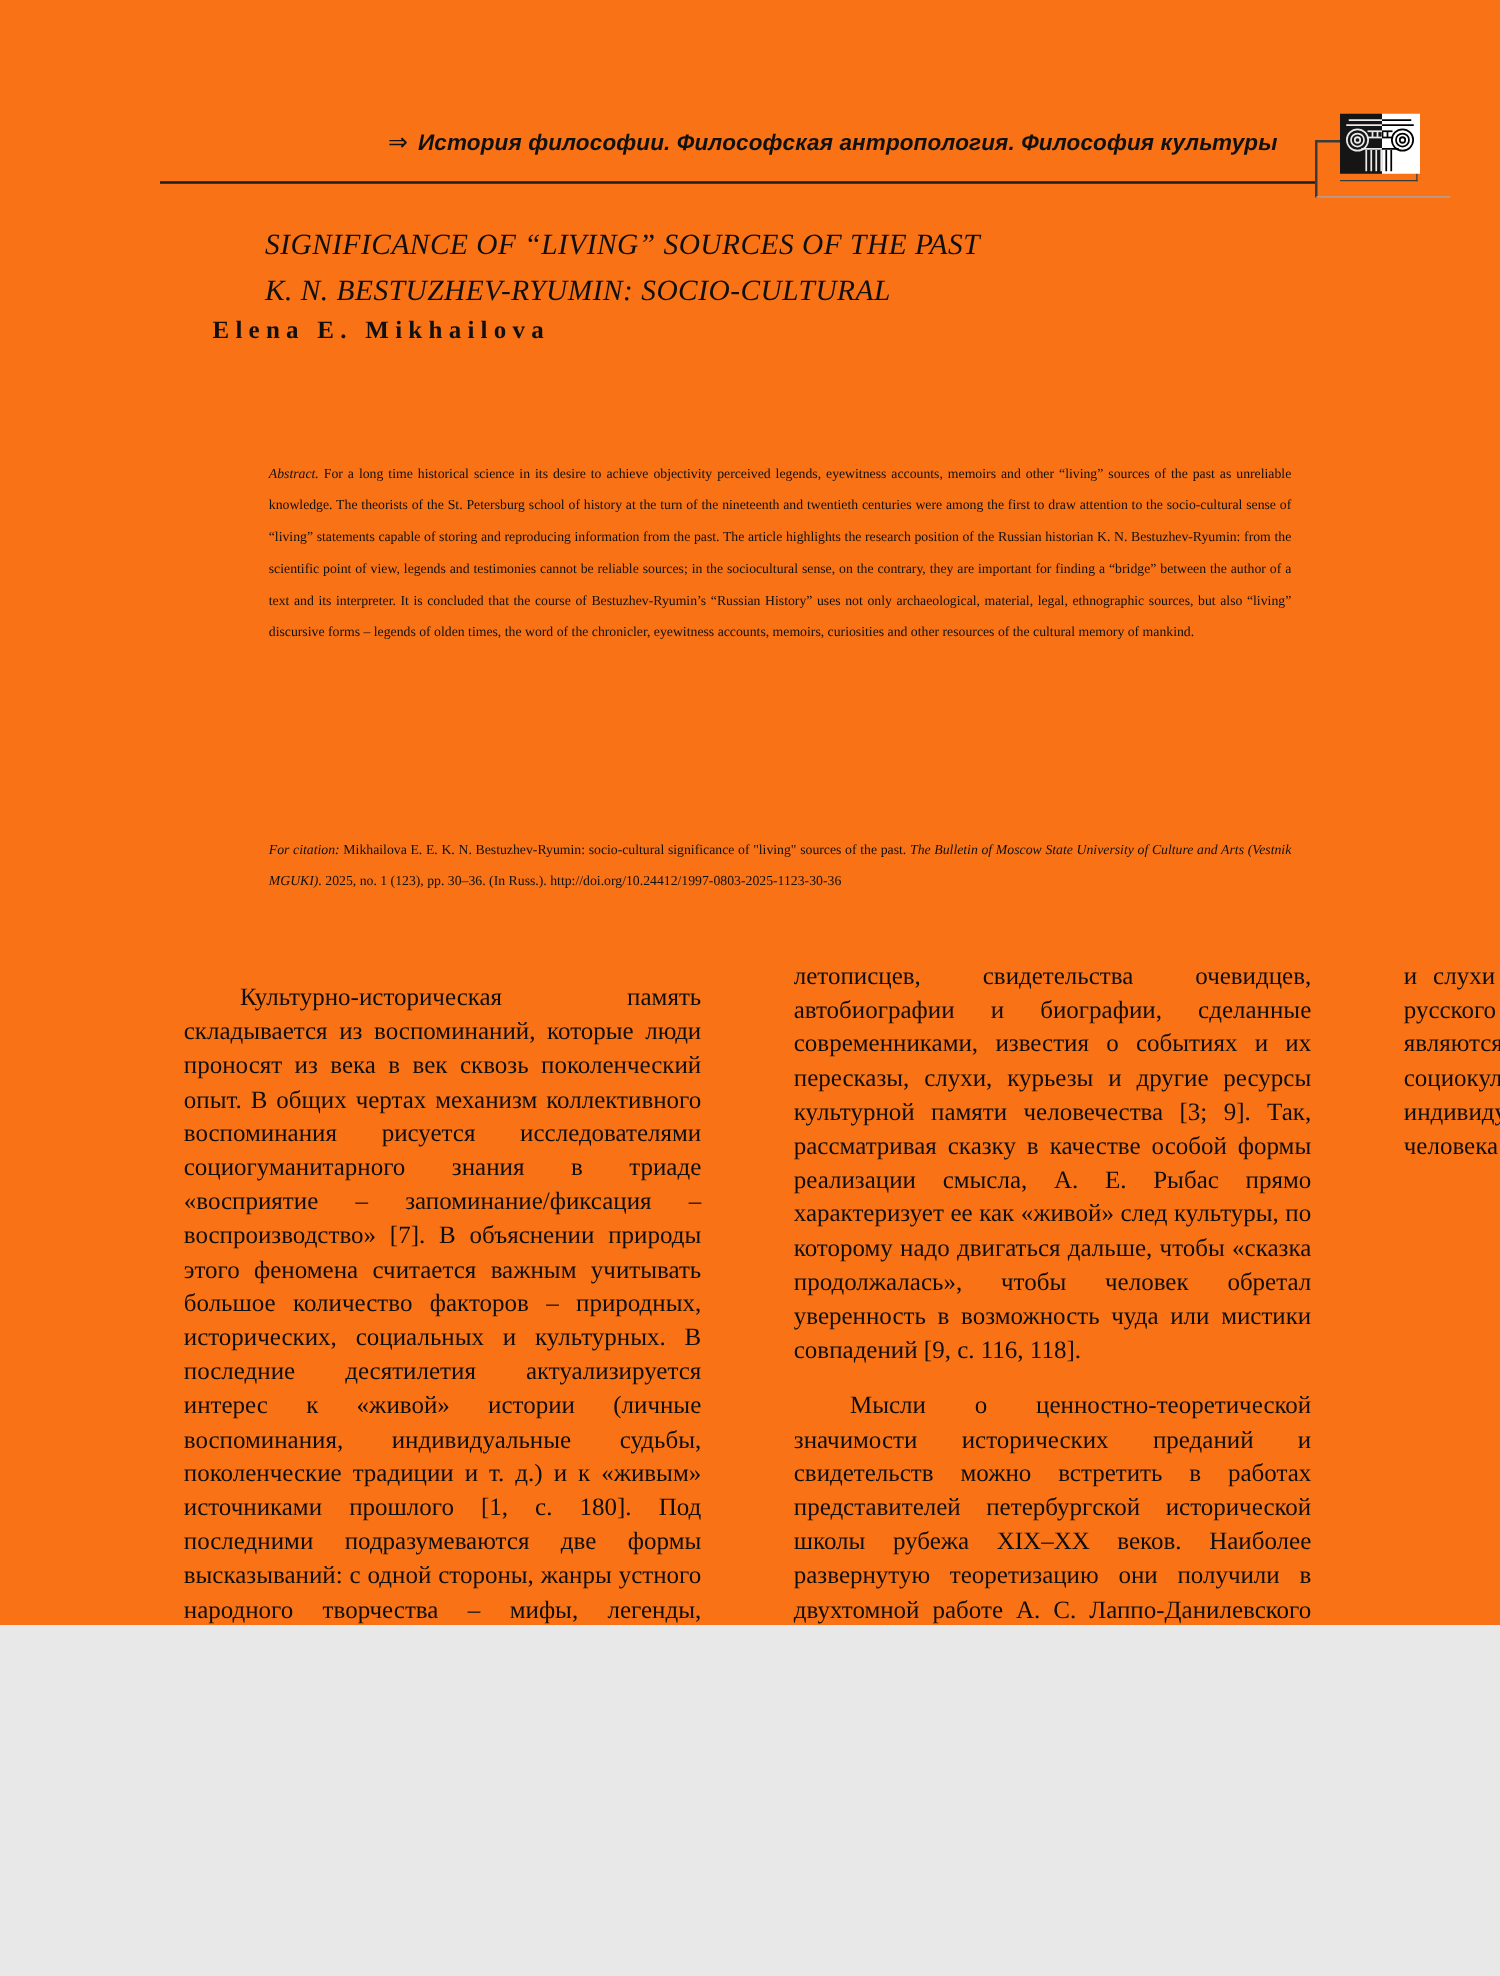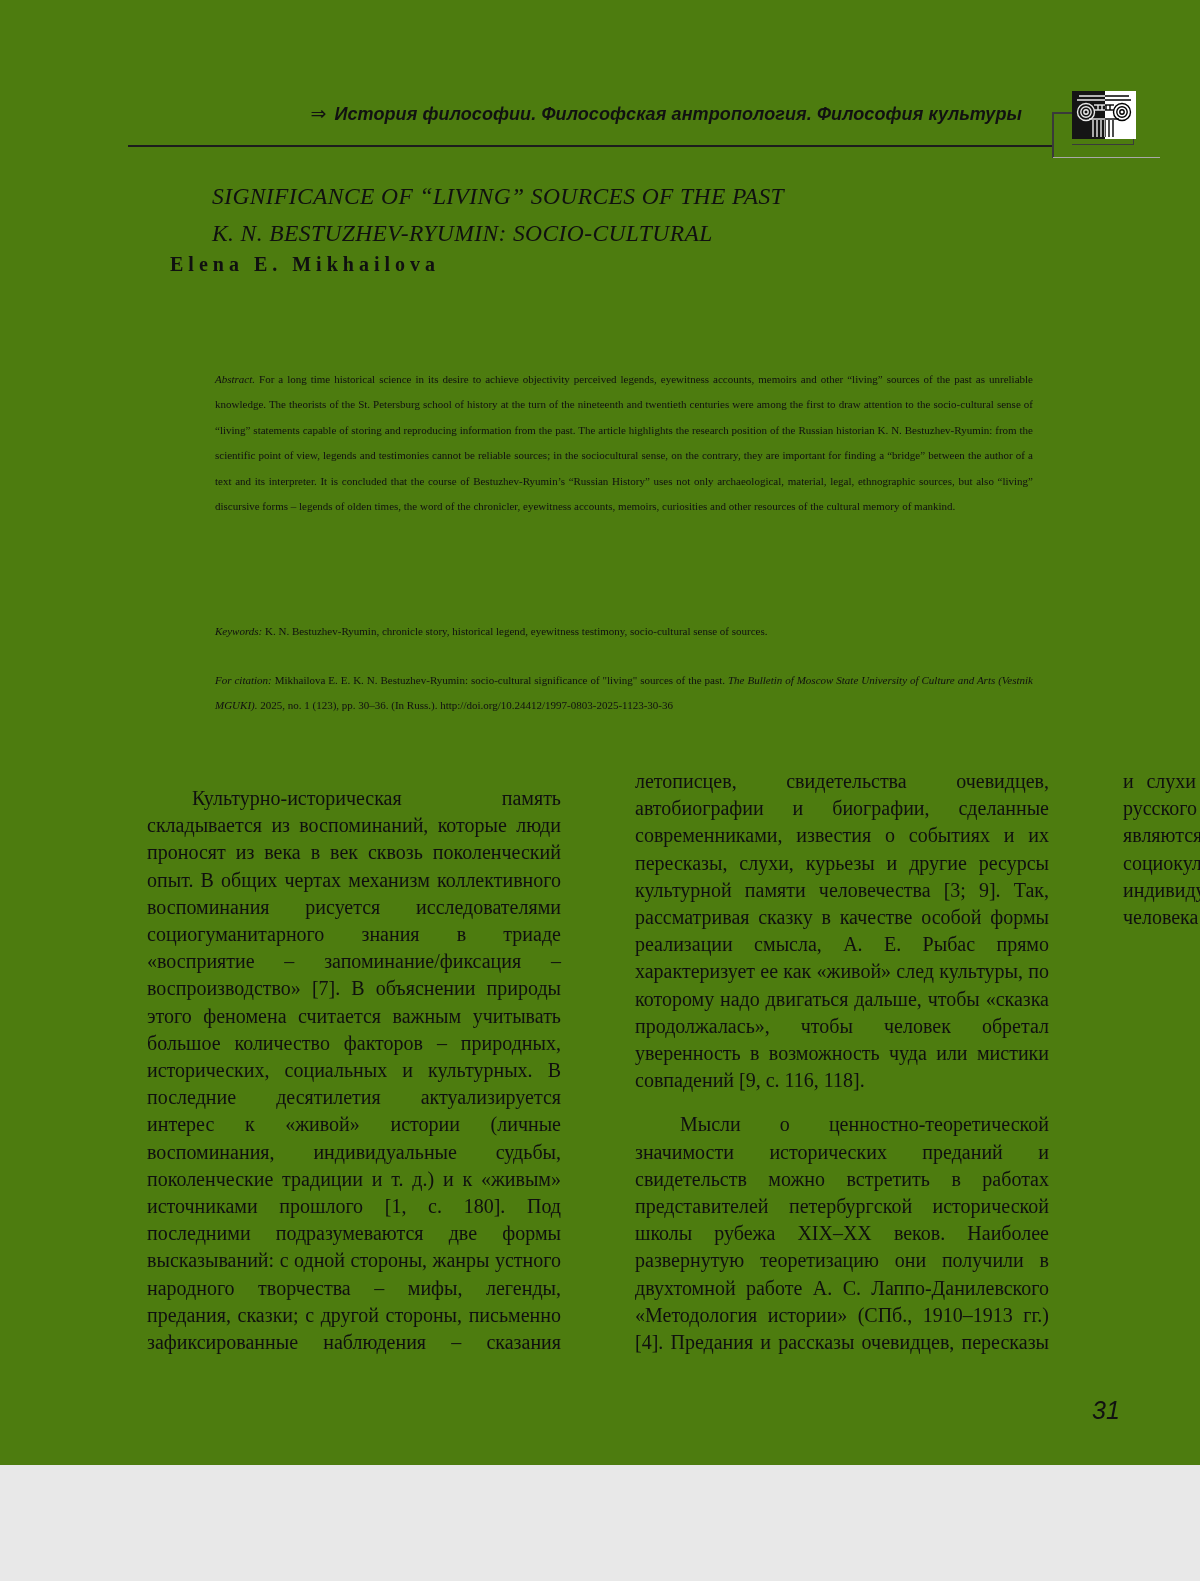--- a/index.html
+++ b/index.html
@@ -1,17 +1,17 @@
 <!DOCTYPE html>
 <html><head>
 <meta charset="utf-8">
 <style>
   html,body{margin:0;padding:0;background:#e8e8e8;}
   .page{
-    position:relative;width:1200px;height:1465px;background:#4d7c0f;
+    position:relative;width:1200px;height:1300px;background:#f97316;
     margin:0 auto;overflow:hidden;color:#161616;
     font-family:"Liberation Serif", serif;
   }
   
   .running-head{
     position:absolute;left:128px;top:102px;width:924px;box-sizing:border-box;
     text-align:right;padding-right:30px;
     font-family:"Liberation Sans", sans-serif;font-weight:bold;font-style:italic;
     font-size:18px;letter-spacing:0.1px;color:#111;white-space:nowrap;
   }
@@ -109,24 +109,20 @@
     <div>K. N. BESTUZHEV-RYUMIN: SOCIO-CULTURAL</div>
   </div>
 
   <div class="author">Elena E. Mikhailova</div>
 
   <p class="meta-block abstract" lang="en">
     <span class="it">Abstract.</span>
     <span>For a long time historical science in its desire to achieve objectivity perceived legends, eyewitness accounts, memoirs and other “living” sources of the past as unreliable knowledge. The theorists of the St. Petersburg school of history at the turn of the nineteenth and twentieth centuries were among the first to draw attention to the socio-cultural sense of “living” statements capable of storing and reproducing information from the past. The article highlights the research position of the Russian historian K. N. Bestuzhev-Ryumin: from the scientific point of view, legends and testimonies cannot be reliable sources; in the sociocultural sense, on the contrary, they are important for finding a “bridge” between the author of a text and its interpreter. It is concluded that the course of Bestuzhev-Ryumin’s “Russian History” uses not only archaeological, material, legal, ethnographic sources, but also “living” discursive forms – legends of olden times, the word of the chronicler, eyewitness accounts, memoirs, curiosities and other resources of the cultural memory of mankind.</span>
   </p>
 
-  <p class="meta-block keywords" lang="en">
-    <span class="it">Keywords:</span>
-    <span>K. N. Bestuzhev-Ryumin, chronicle story, historical legend, eyewitness testimony, socio-cultural sense of sources.</span>
-  </p>
 
   <p class="meta-block citation" lang="en">
     <span class="it">For citation:</span>
     <span>Mikhailova E. E. K. N. Bestuzhev-Ryumin: socio-cultural significance of "living" sources of the past.</span>
     <span class="it">The Bulletin of Moscow State University of Culture and Arts (Vestnik MGUKI).</span>
     <span>2025, no. 1 (123), pp. 30–36. (In Russ.). http://doi.org/10.24412/1997-0803-2025-1123-30-36</span>
   </p>
 
   <div class="body-cols" lang="ru">
     <p>Культурно-историческая память складывается из воспоминаний, которые люди проносят из века в век сквозь поколенческий опыт. В общих чертах механизм коллективного воспоминания рисуется исследователями социогуманитарного знания в триаде «восприятие – запоминание/фиксация – воспроизводство» [7]. В объяснении природы этого феномена считается важным учитывать большое количество факторов – природных, исторических, социальных и культурных. В последние десятилетия актуализируется интерес к «живой» истории (личные воспоминания, индивидуальные судьбы, поколенческие традиции и т. д.) и к «живым» источниками прошлого [1, с. 180]. Под последними подразумеваются две формы высказываний: с одной стороны, жанры устного народного творчества – мифы, легенды, предания, сказки; с другой стороны, письменно зафиксированные наблюдения – сказания летописцев, свидетельства очевидцев, автобиографии и биографии, сделанные современниками, известия о событиях и их пересказы, слухи, курьезы и другие ресурсы культурной памяти человечества [3; 9]. Так, рассматривая сказку в качестве особой формы реализации смысла, А. Е. Рыбас прямо характеризует ее как «живой» след культуры, по которому надо двигаться дальше, чтобы «сказка продолжалась», чтобы человек обретал уверенность в возможность чуда или мистики совпадений [9, с. 116, 118].</p>

